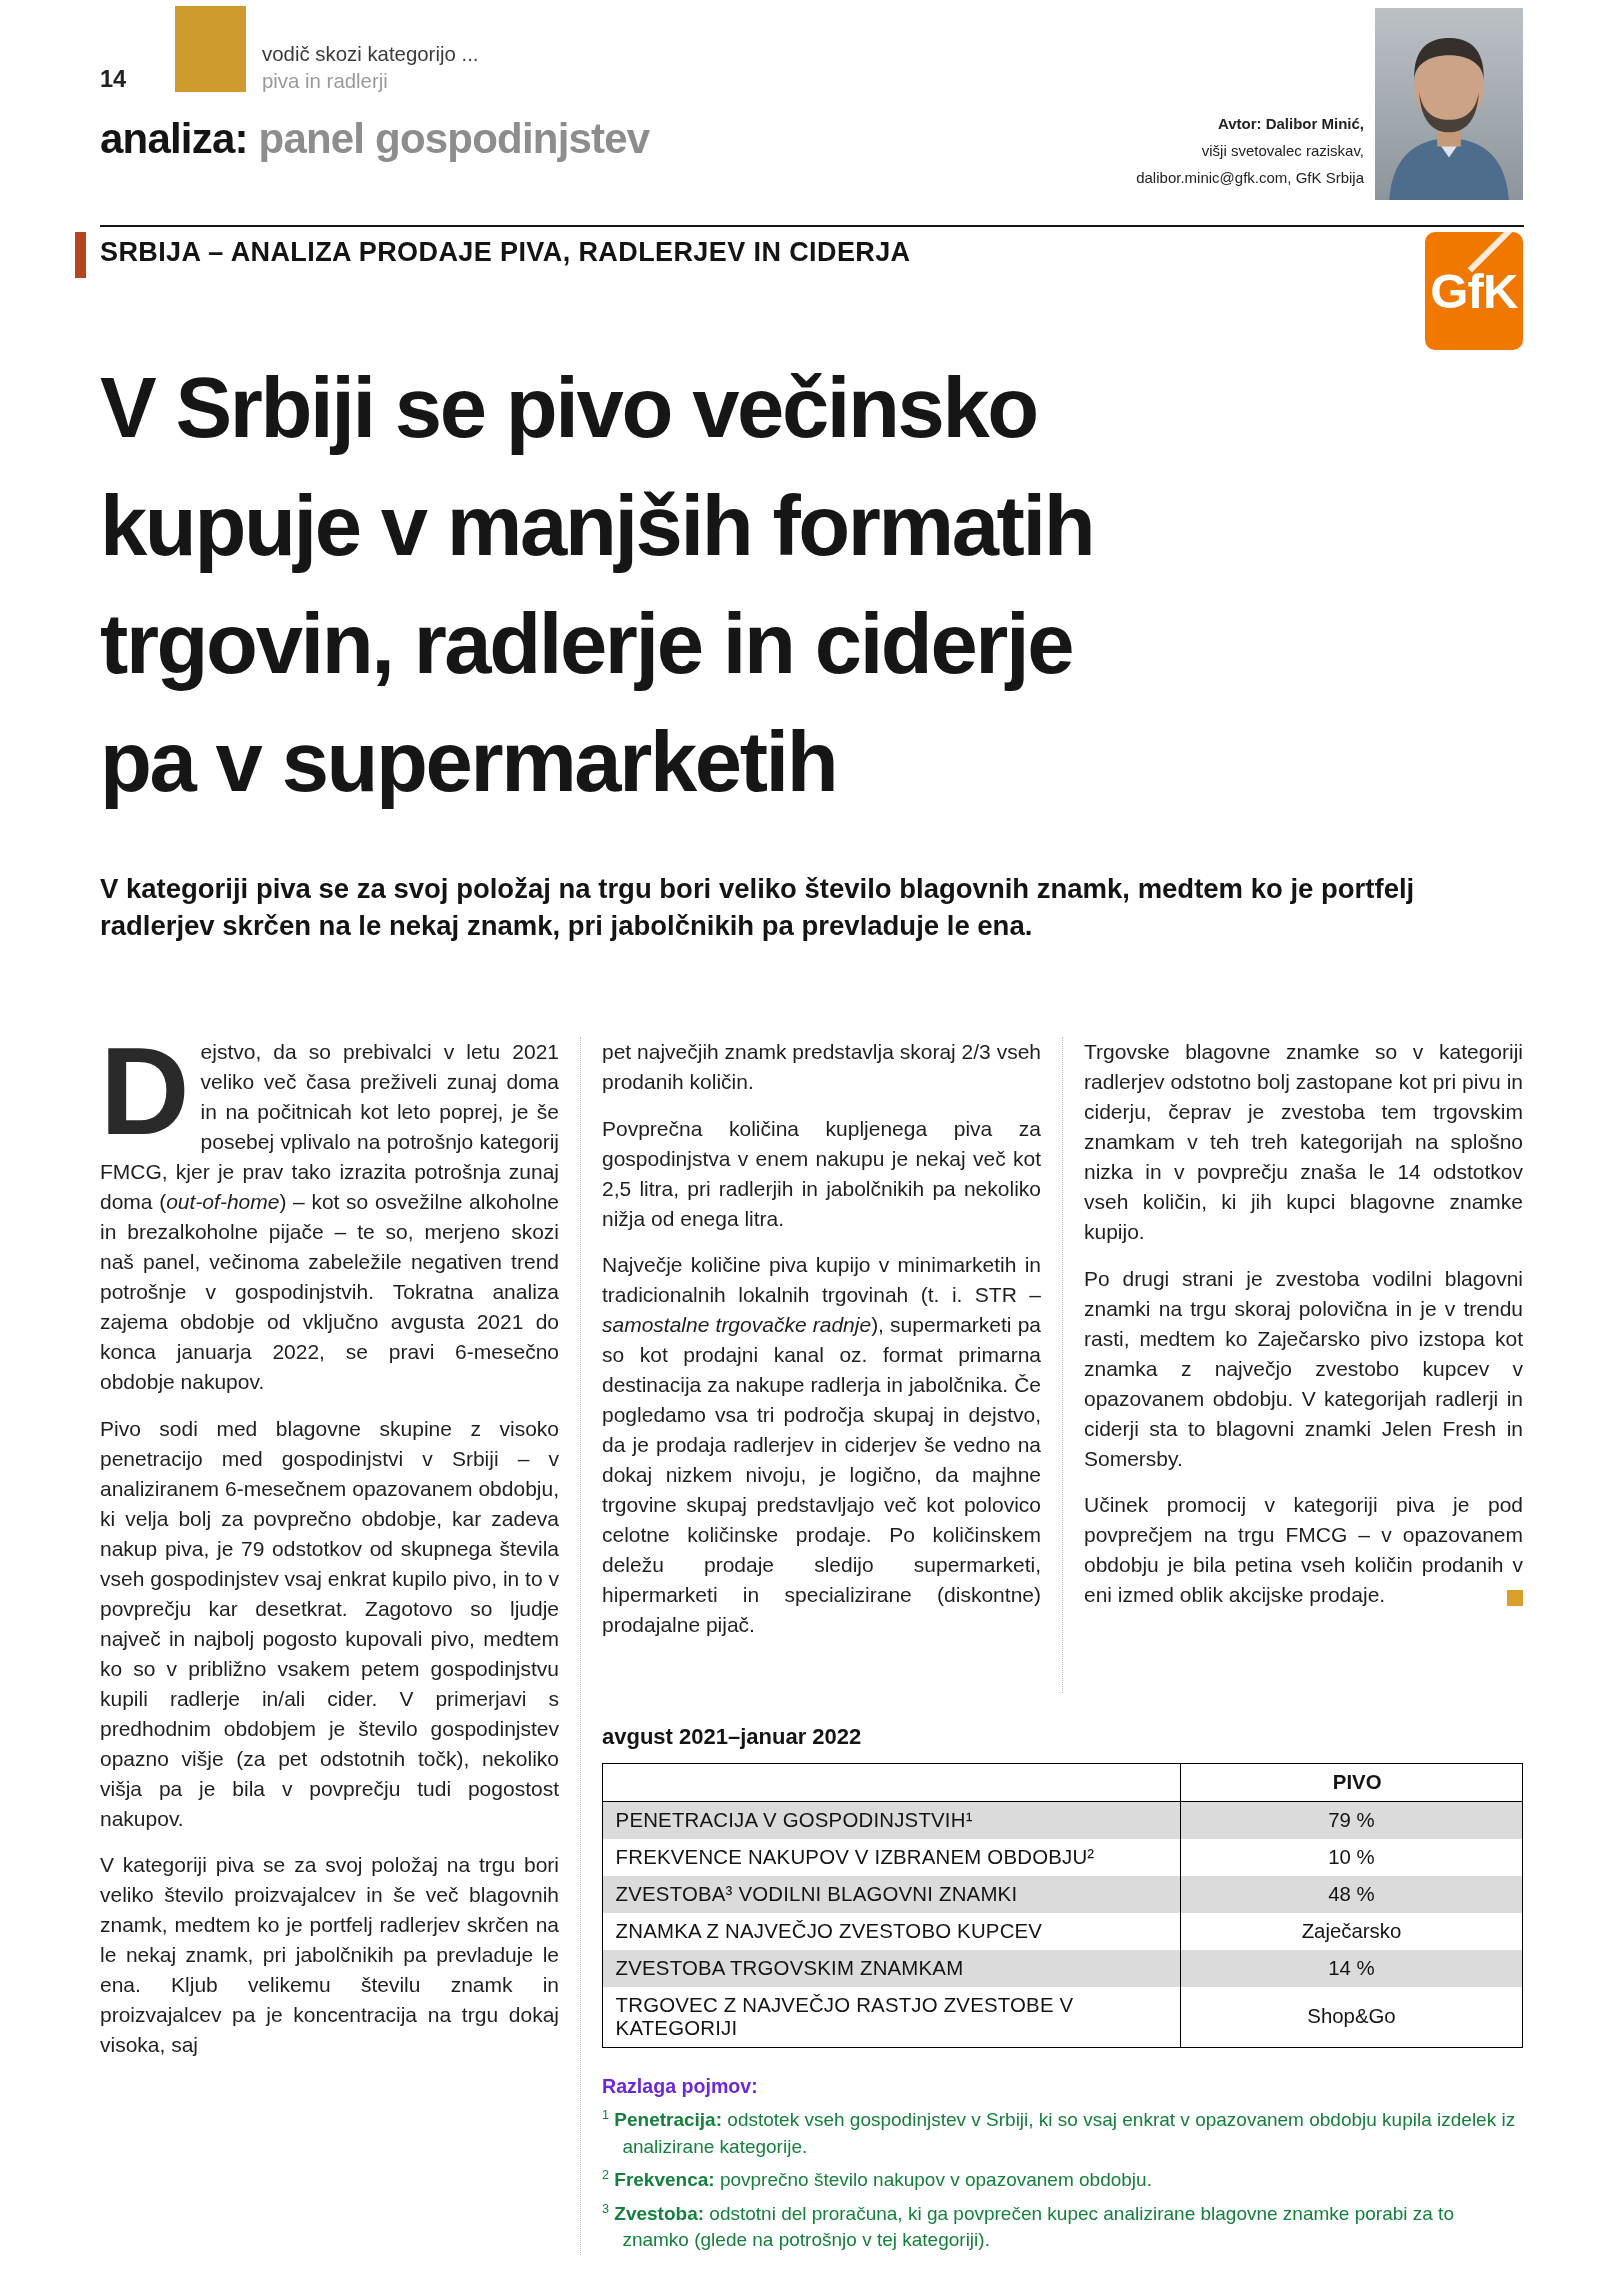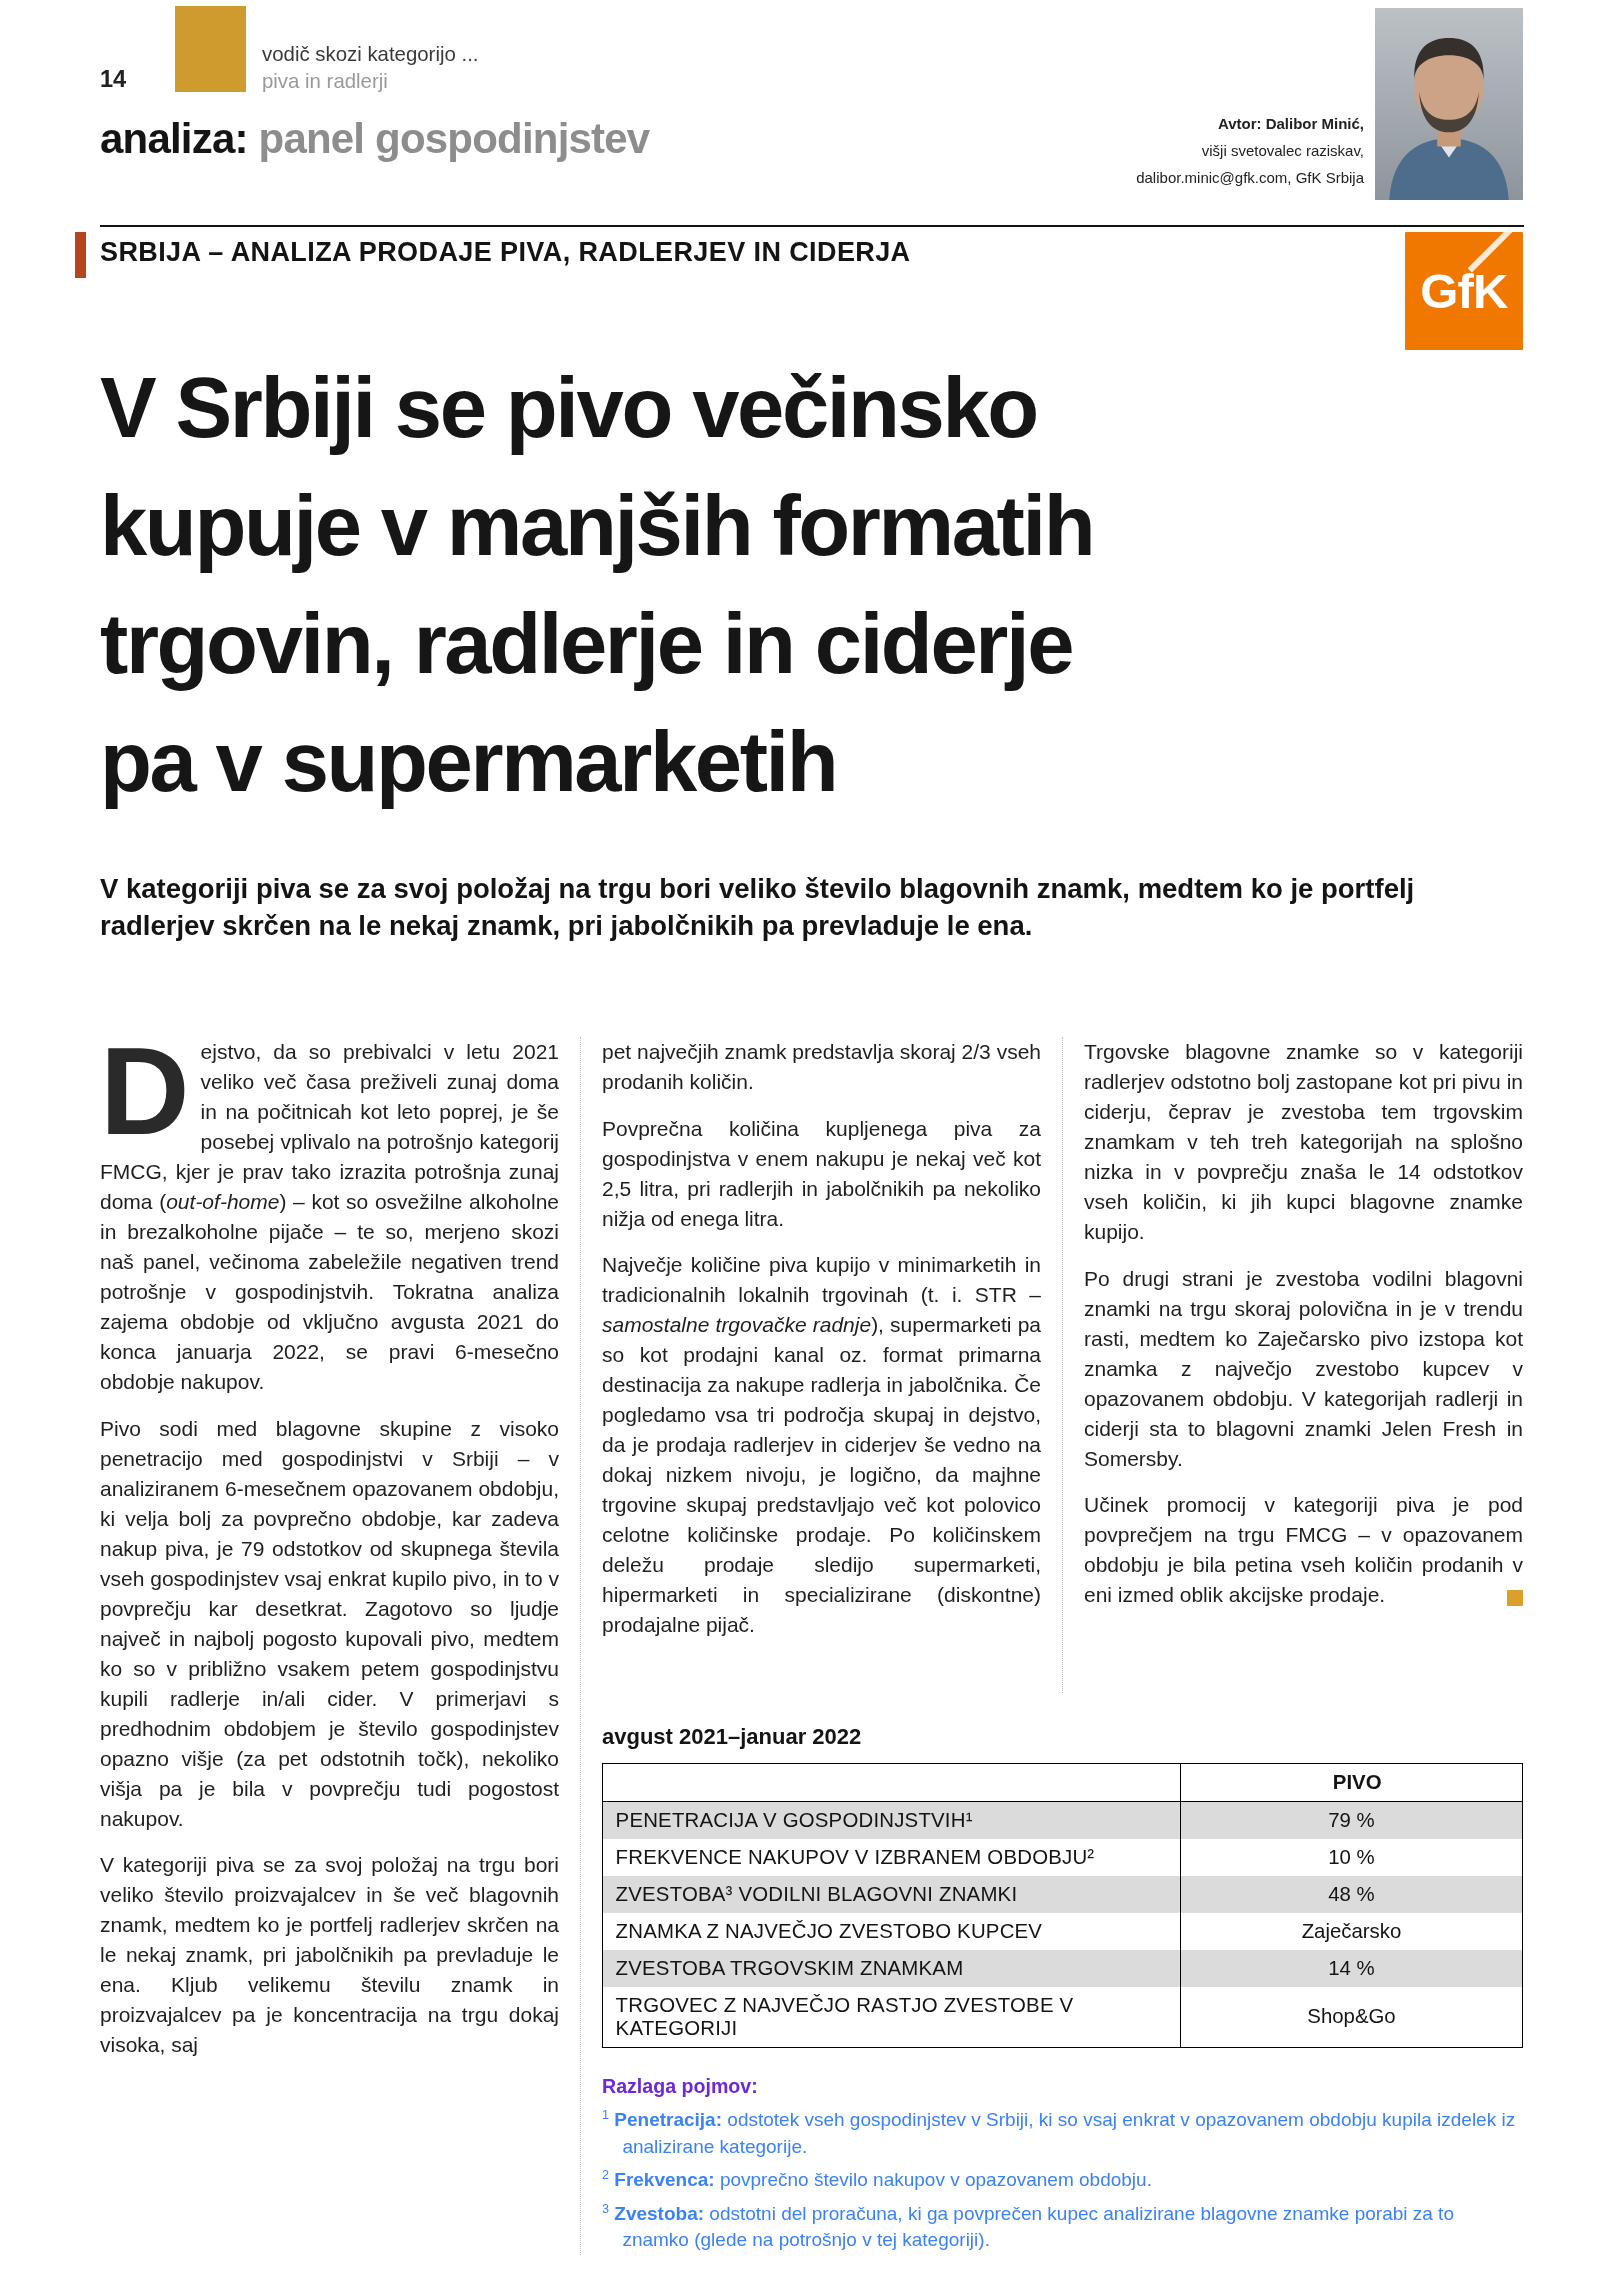--- a/index.html
+++ b/index.html
@@ -19,22 +19,22 @@
   .kicker .l2{ color:#9a9a9a; }
   .analiza{ position:absolute; left:100px; top:115px; font-size:42px; font-weight:bold; letter-spacing:-0.8px; color:#141414; }
   .analiza .g{ color:#8d8d8d; }
   .author{ position:absolute; right:259px; top:110px; text-align:right; font-size:15px; line-height:27px; color:#222; }
   .author .b{ font-weight:bold; }
   .photo{ position:absolute; right:100px; top:7.9px; width:148px; height:192px; overflow:hidden; background:#9aa2a9; }
   .rule{ position:absolute; left:100px; top:225px; width:1424px; height:2.4px; background:#141414; }
   .redbar{ position:absolute; left:75px; top:232px; width:11px; height:46px; background:#b5451f; }
   .eyebrow{ position:absolute; left:100px; top:237px; font-size:27px; font-weight:bold; letter-spacing:0.4px; color:#141414; }
   .gfk-logo{
-    position:absolute; right:100px; top:232px; width:118px; height:118px;
-    background:#f07800; border-radius:1px; display:flex; align-items:center; justify-content:center;
+    position:absolute; right:100px; top:232px; width:98px; height:118px;
+    background:#f07800; border-radius:10px; display:flex; align-items:center; justify-content:center;
     overflow:hidden;
   }
   .gfk-logo .slash{
     position:absolute; top:4.7px; right:-20.4px; width:86px; height:5.5px;
     background:rgba(255,255,255,0.85); transform:rotate(-45deg); transform-origin:center;
   }
   .gfk-logo .txt{ color:#fff; font-size:49px; font-weight:bold; letter-spacing:-0.8px; }
 
   
   .headline{
@@ -70,21 +70,21 @@
   table.stats{ width:100%; border-collapse:collapse; border:1.6px solid #000; }
   .stats th,.stats td{ font-size:20.4px; padding:7px 12.6px; color:#141414; }
   .stats thead th{ font-weight:bold; border-bottom:1.6px solid #000; background:#fff;padding-left:24px; }
   .stats .value-col{ width:342px; text-align:center; border-left:1.6px solid #000; }
   .stats td.label-col{ text-align:left; letter-spacing:0.2px; }
   .stats tbody tr:nth-child(odd){ background:#dbdbdb; }
 
   
   .footnotes{ margin-top:27px; }
   .fn-title{ font-size:19.6px; font-weight:bold; margin-bottom:4.7px; color:#6d28d9; }
-  .fn{ font-size:19px; line-height:26px; padding-left:20.4px; text-indent:-20.4px; color:#3b82f6; margin-bottom:2.4px; }
+  .fn{ font-size:19px; line-height:26px; padding-left:20.4px; text-indent:-20.4px; color:#15803d; margin-bottom:2.4px; }
   .fn sup{ font-size:12.6px; }
   .fn b{ font-weight:bold; }
 </style>
 </head>
 <body>
 
 <div class="page">
 
   <header class="header">
     <div class="page-num">14</div>

